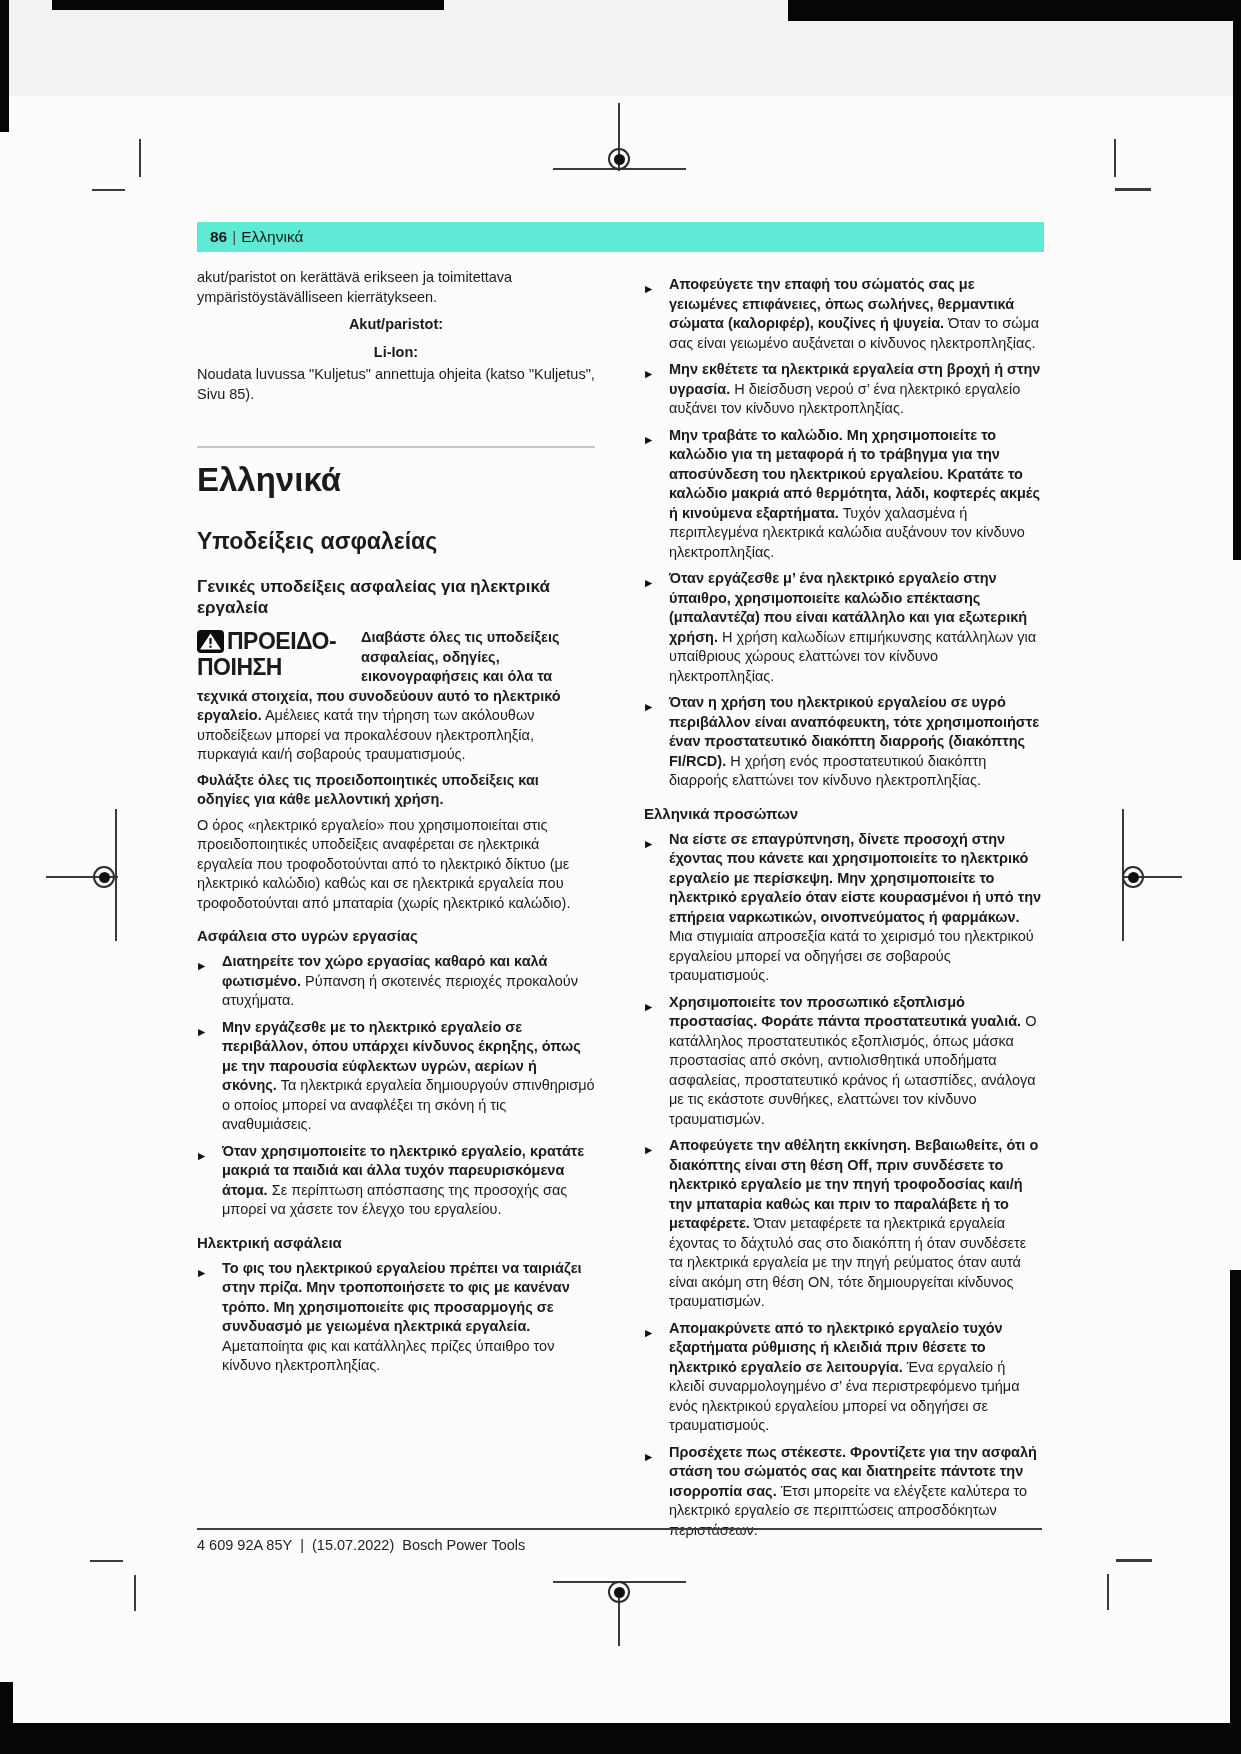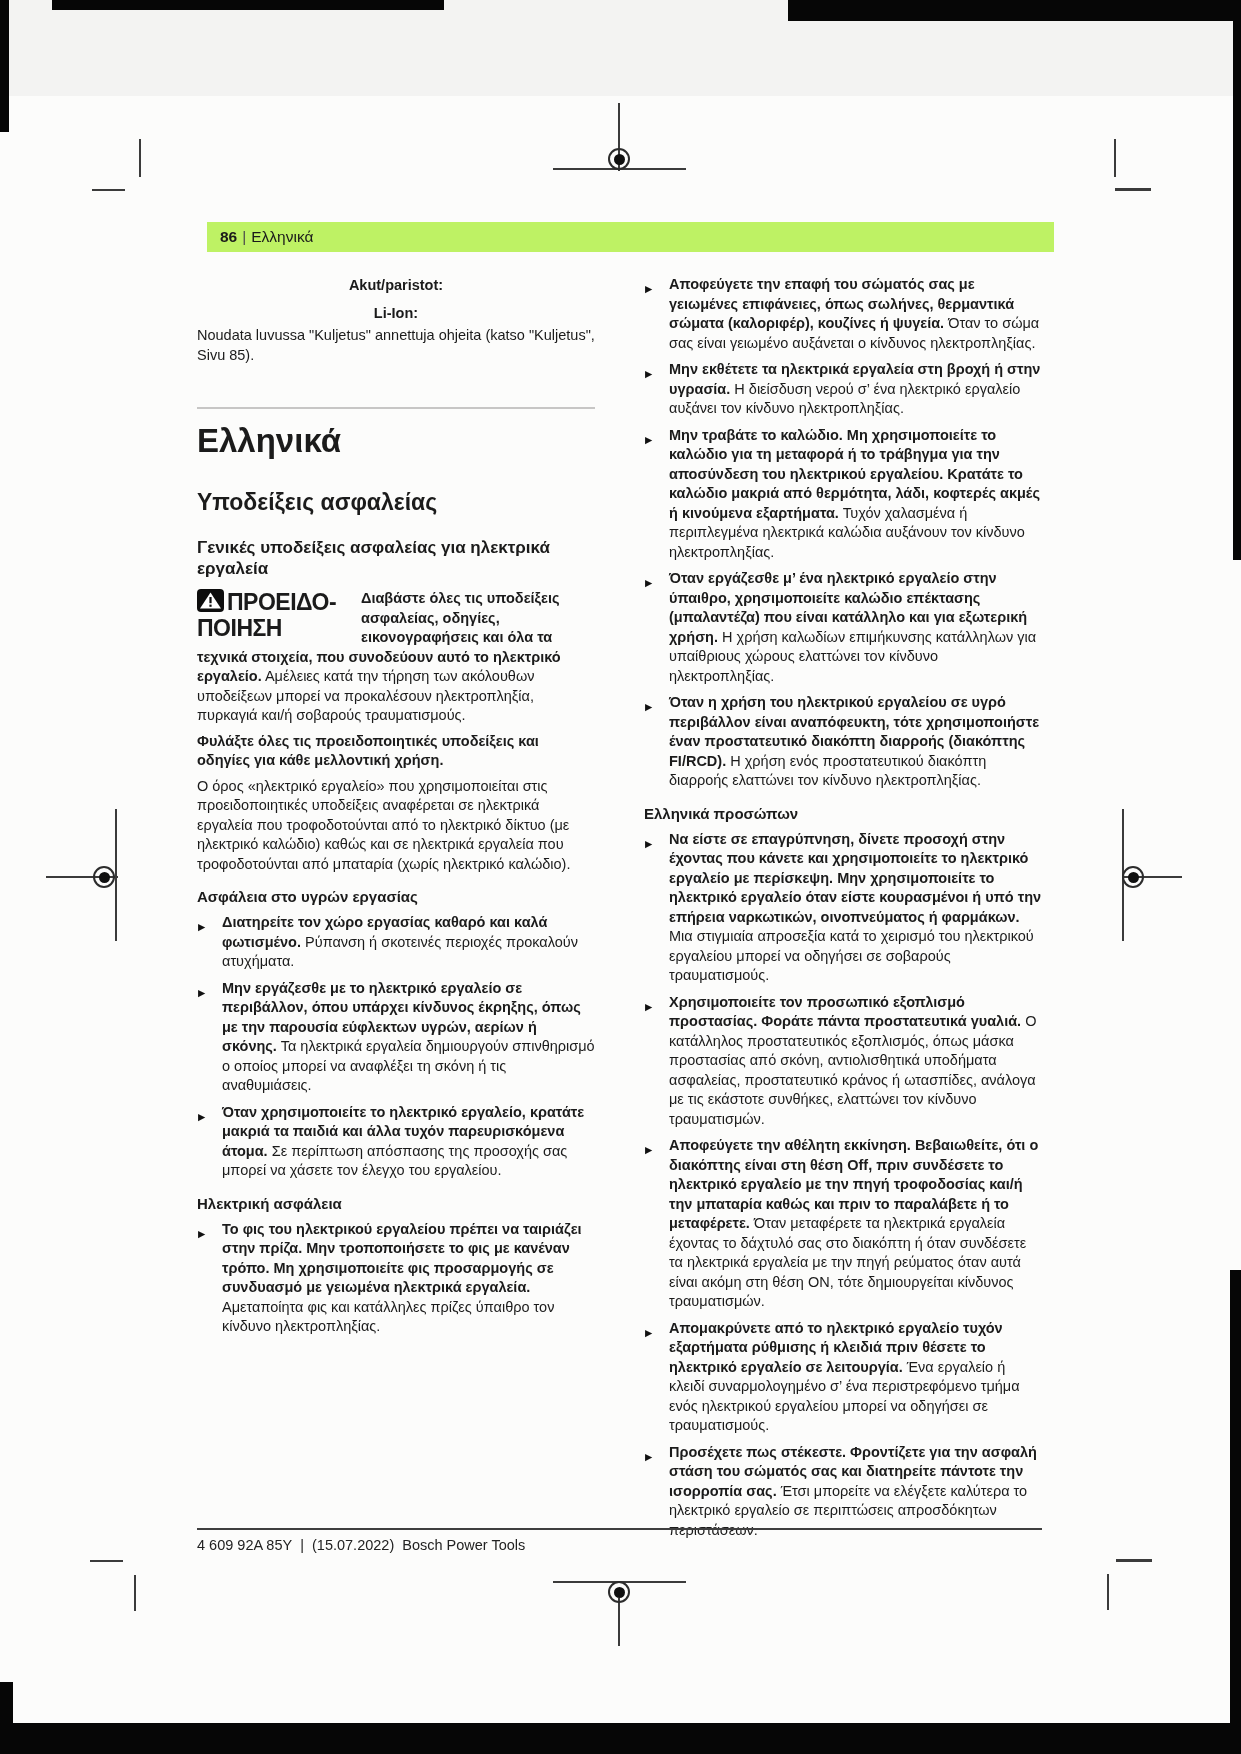--- a/index.html
+++ b/index.html
@@ -14,22 +14,22 @@
 
   
   .blk { position:absolute; background:#060606; }
 
   
   .reg-line { position:absolute; background:#3b3b3b; }
   .reg-ring { position:absolute; width:22px; height:22px; border:2px solid #2c2c2c; border-radius:50%; box-sizing:border-box; background:transparent; }
   .reg-ball { position:absolute; width:11px; height:11px; background:#101010; border-radius:50%; }
 
   .hdr {
-    position:absolute; left:207px; top:222px; width:847px; height:30px;
-    background:#bef264; display:flex; align-items:center; padding-left:13px; box-sizing:border-box;
+    position:absolute; left:197px; top:222px; width:847px; height:30px;
+    background:#5eead4; display:flex; align-items:center; padding-left:13px; box-sizing:border-box;
     font-size:15.5px; color:#1a1a1a;
   }
   .hdr .hdr-num { font-weight:bold; }
   .hdr .hdr-sep { margin:0 5px; color:#4b4b4b; }
 
   .col { position:absolute; width:398px; font-size:14.5px; line-height:19.5px; }
   .col-left  { left:197px; top:268px; }
   .col-right { left:644px; top:268px; }
 
   p { margin:0 0 3px 0; }
@@ -39,21 +39,21 @@
   .chapter-divider { height:2px; background:#c7c6c5; margin:42px 0 14px 0; }
 
   h1 { font-size:33px; line-height:36px; margin:0 0 30px 0; font-weight:bold; letter-spacing:0; }
   h2 { font-size:23px; line-height:26px; margin:0 0 22px 0; font-weight:bold; }
   h3 { font-size:17px; line-height:21px; margin:0 0 10px 0; font-weight:bold; }
   h4 { font-size:15px; line-height:19px; margin:13px 0 5px 0; font-weight:bold; }
 
   .warn-para { margin-bottom:6px; }
   .warn-para::after { content:""; display:block; clear:both; }
   .warn-label { float:left; width:160px; height:58px; margin-right:4px; }
-  .wl-row { display:flex; align-items:flex-start; gap:3px; }
+  .wl-row { display:flex; align-items:center; gap:3px; }
   .wl-word { font-weight:bold; font-size:23px; line-height:26px; letter-spacing:-0.5px; }
   .warn-icon { width:27px; height:23px; flex:0 0 auto; }
 
   ul { list-style:none; margin:0; padding:0; }
   li { position:relative; padding-left:25px; margin:7px 0; }
   .bullet { position:absolute; left:1px; top:4px; font-size:9.5px; color:#111; }
 
   .keep { margin-top:6px; margin-bottom:6px; }
 
   .foot-rule { position:absolute; left:197px; top:1528px; width:845px; height:2px; background:#3f3f3f; }
@@ -65,20 +65,21 @@
 
 <div class="shade-top"></div>
 
 <div class="hdr">
   <span class="hdr-num">86</span>
   <span class="hdr-sep">|</span>
   <span class="hdr-title">Ελληνικά</span>
 </div>
 
 <div class="col col-left">
+  <p class="fi">akut/paristot on kerättävä erikseen ja toimitettava ympäristöystävälliseen kierrätykseen.</p>
   <p class="lbl">Akut/paristot:</p>
   <p class="lbl">Li-Ion:</p>
   <p class="fi">Noudata luvussa "Kuljetus" annettuja ohjeita (katso "Kuljetus", Sivu 85).</p>
 
   <div class="chapter-divider"></div>
 
   <h1>Ελληνικά</h1>
   <h2>Υποδείξεις ασφαλείας</h2>
   <h3>Γενικές υποδείξεις ασφαλείας για ηλεκτρικά εργαλεία</h3>
 

